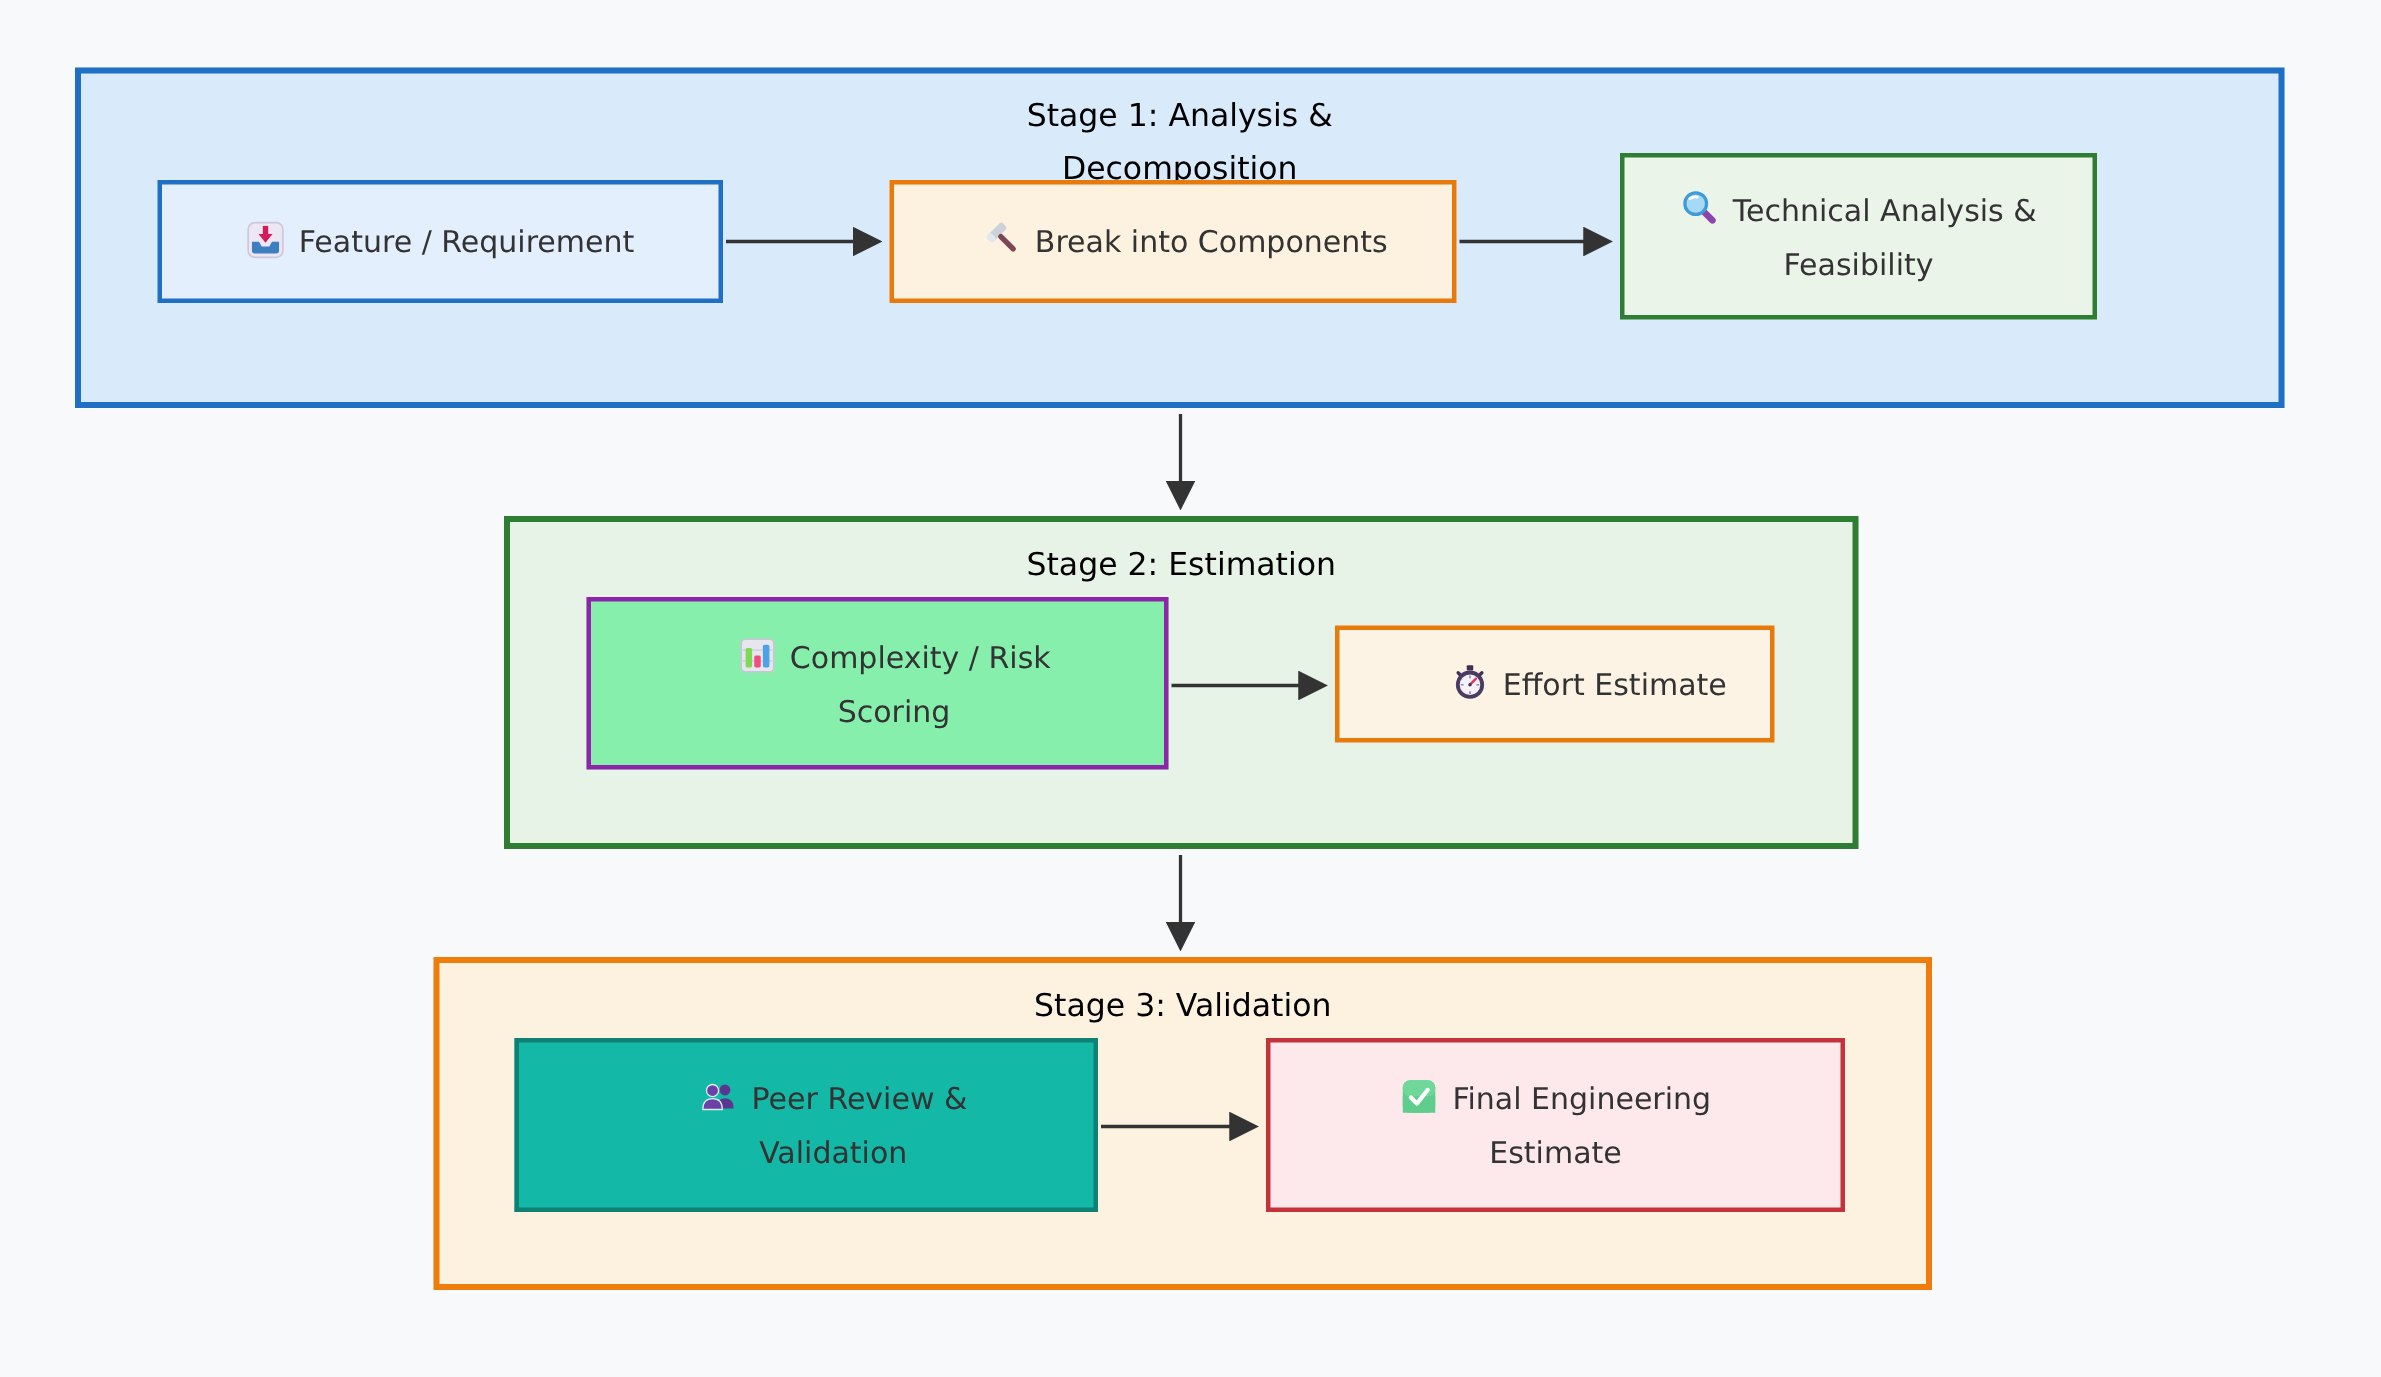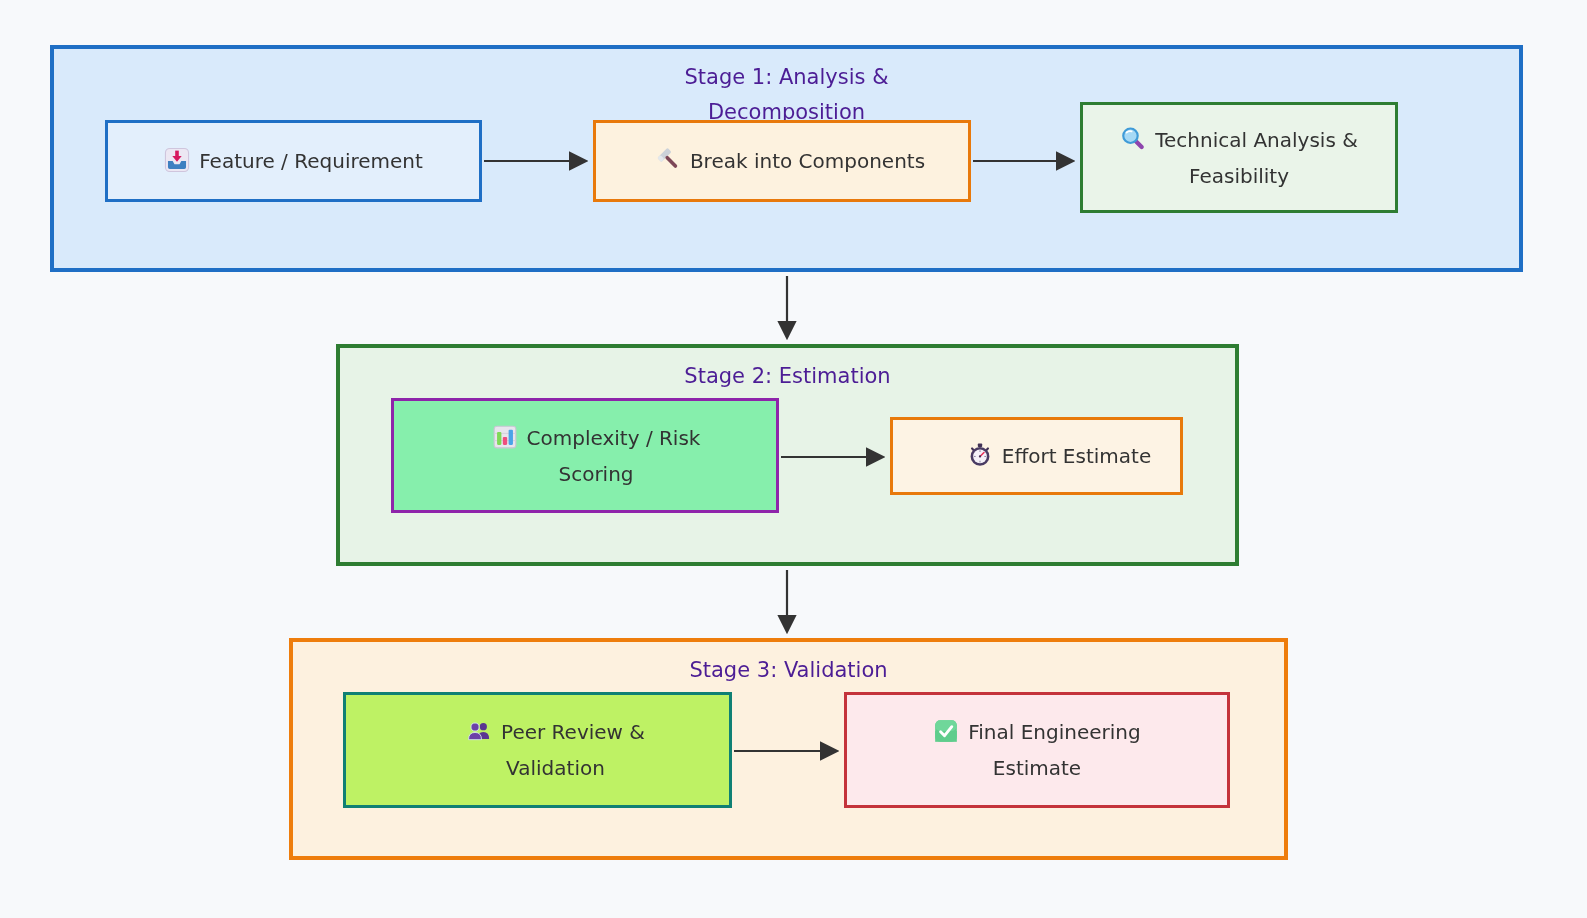--- a/index.html
+++ b/index.html
@@ -19,21 +19,21 @@
     border-width: 4px;
   }
   .stage-title {
     position: absolute;
     top: 11px;
     left: 50%;
     transform: translateX(-50%);
     text-align: center;
     font-size: 21px;
     line-height: 35px;
-    color: #4c1d95;
+    color: #000000;
     white-space: normal;
   }
   #s1 { left: 50px;  top: 45px;  width: 1473px; height: 227px; border-color: #1f6fc5; background: #d9eafb; }
   #s2 { left: 336px; top: 344px; width: 903px;  height: 222px; border-color: #2e7d32; background: #e7f3e7; }
   #s3 { left: 289px; top: 638px; width: 999px;  height: 222px; border-color: #ee7d0c; background: #fdf1df; }
   #s1 .stage-title { width: 245px; }
 
   .node {
     position: absolute;
     border: 3px solid;
@@ -52,21 +52,21 @@
     vertical-align: -5px;
     margin-right: 9px;
   }
   .icon svg { width: 26px; height: 26px; display: block; }
 
   #n-feature    { left: 105px;  top: 120px; width: 377px; height: 82px;  border-color: #1f6fc5; background: #e3effc; }
   #n-break      { left: 593px;  top: 120px; width: 378px; height: 82px;  border-color: #e8790b; background: #fdf2df; padding-left: 16px; }
   #n-technical  { left: 1080px; top: 102px; width: 318px; height: 111px; border-color: #2e7d32; background: #eaf4e9; }
   #n-complexity { left: 391px;  top: 398px; width: 388px; height: 115px; border-color: #8e24aa; background: #86efac; padding-left: 22px; }
   #n-effort     { left: 890px;  top: 417px; width: 293px; height: 78px;  border-color: #e8790b; background: #fdf3e4; padding-left: 45px; }
-  #n-peer       { left: 343px;  top: 692px; width: 389px; height: 116px; border-color: #0f8074; background: #bef264; padding-left: 36px; }
+  #n-peer       { left: 343px;  top: 692px; width: 389px; height: 116px; border-color: #0f8074; background: #14b8a6; padding-left: 36px; }
   #n-final      { left: 844px;  top: 692px; width: 386px; height: 116px; border-color: #c4333b; background: #fde9ec; }
 
   
   .w270 { width: 272px; }
   .w240 { width: 242px; }
   .w200 { width: 198px; }
   .w240f { width: 238px; }
 
   .arrows { position: absolute; left: 0; top: 0; pointer-events: none; }
 </style>

